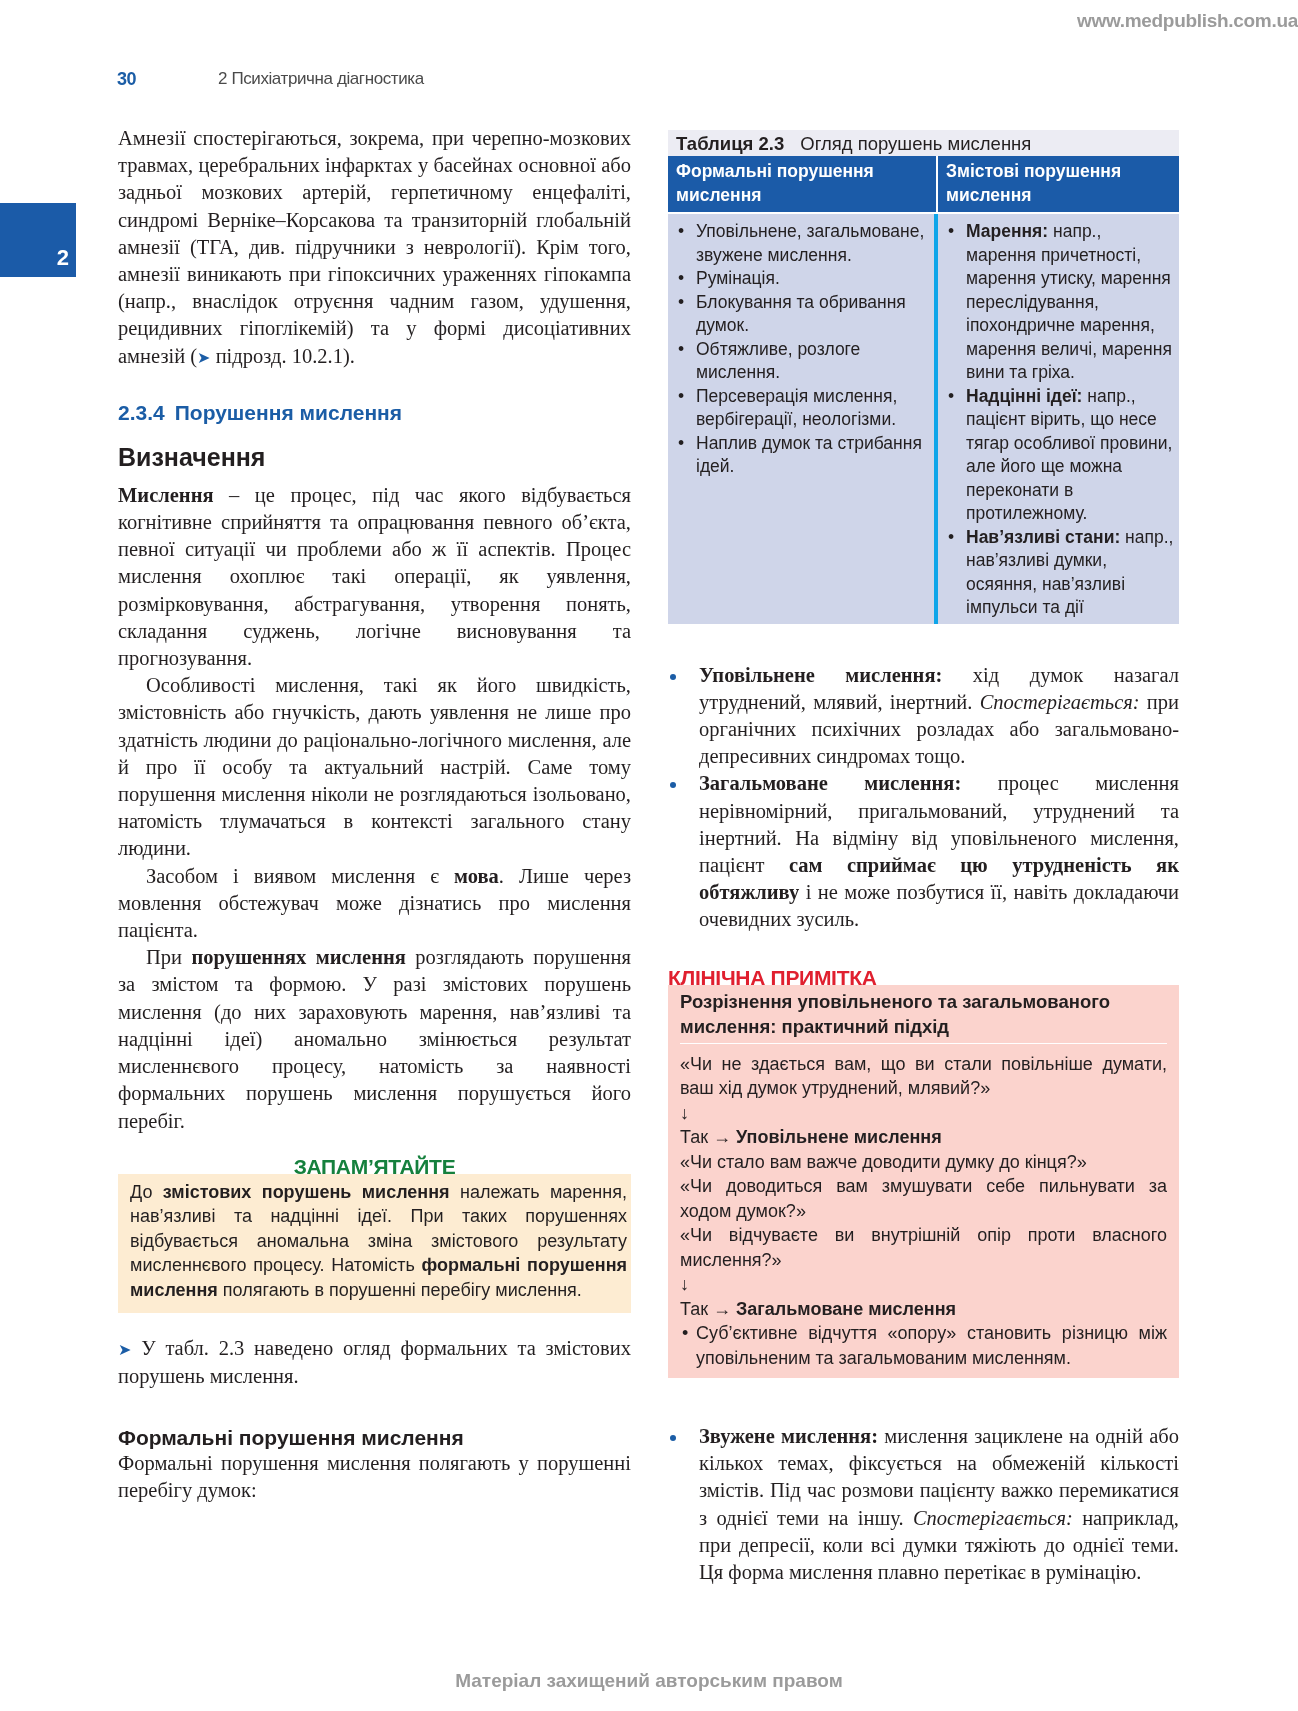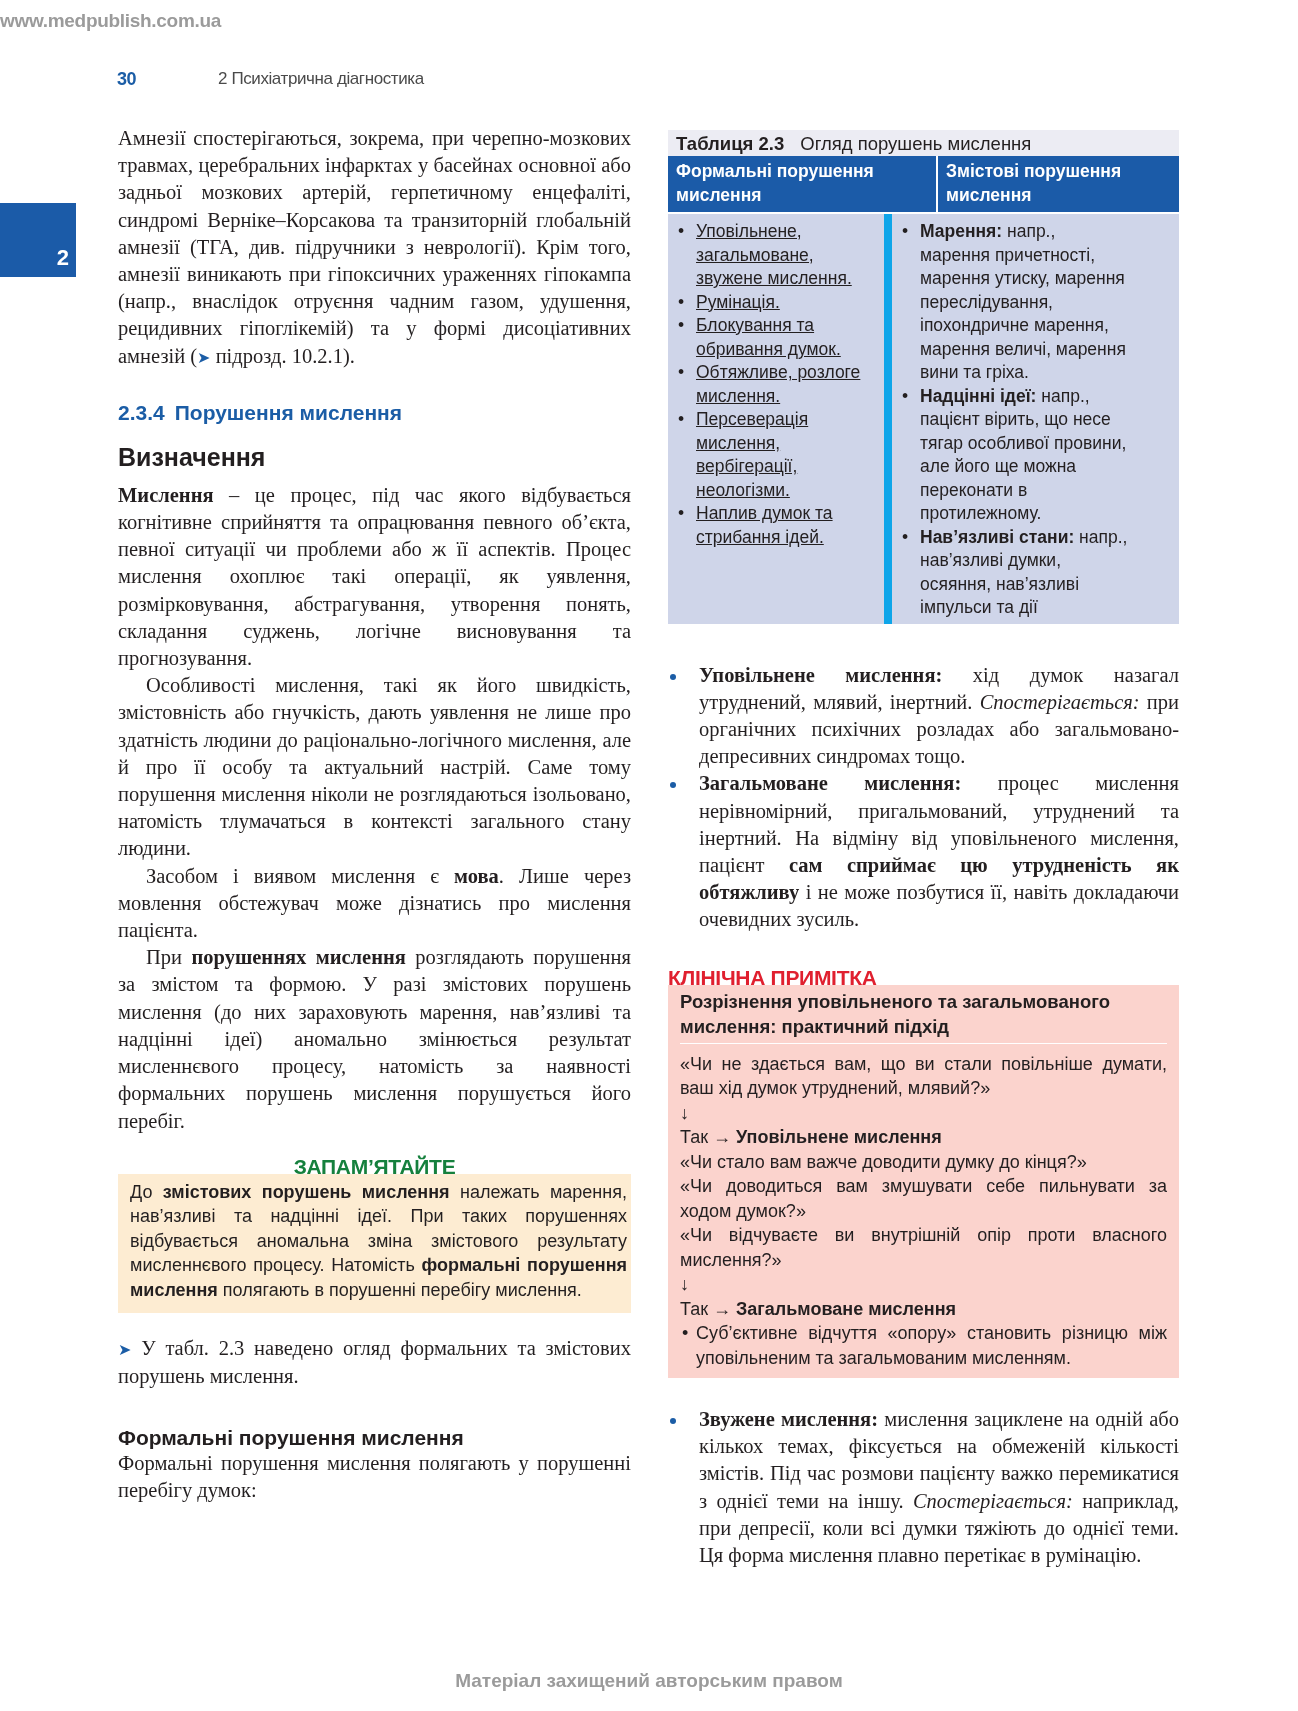--- a/index.html
+++ b/index.html
@@ -2,21 +2,21 @@
 <html><head>
   <meta charset="utf-8">
   <style>
     html, body { margin: 0; padding: 0; background: #ffffff; }
     body {
       width: 1298px; height: 1711px; position: relative; overflow: hidden;
       color: #231f20;
     }
 
     .watermark-top {
-      position: absolute; top: 10px; left: 0; width: 100%; text-align: left;
+      position: absolute; top: 10px; left: 0; width: 100%; text-align: right;
       font-family: "Liberation Sans", sans-serif; font-size: 19px; font-weight: bold;
       color: #9b9b9b; letter-spacing: -0.3px;
     }
     .watermark-bottom {
       position: absolute; top: 1670px; left: 0; width: 100%; text-align: center;
       font-family: "Liberation Sans", sans-serif; font-size: 19px; font-weight: bold;
       color: #9b9b9b;
     }
     .page-num {
       position: absolute; top: 69px; left: 117px;
@@ -81,21 +81,21 @@
       line-height: 23.5px;
     }
     .tbl-head div { padding: 4px 8px 5px 8px; box-sizing: border-box; }
     .tbl-head .c1 { width: 270px; border-right: 2px solid #ffffff; }
     .tbl-head .c2 { width: 241px; }
     .tbl-body {
       display: flex; background: #cfd5e9; font-family: "Liberation Sans", sans-serif;
       font-size: 17.5px; line-height: 23.5px; color: #231f20;
       border-top: 2px solid #ffffff;
     }
-    .tbl-body .c1 { width: 224px; border-right: 8px solid #0ea5e9; padding: 6px 6px 6px 8px; box-sizing: border-box; text-decoration: underline; }
+    .tbl-body .c1 { width: 270px; border-right: 4px solid #0ea5e9; padding: 6px 6px 6px 8px; box-sizing: border-box; }
     .tbl-body .c2 { width: 241px; padding: 6px 4px 4px 8px; box-sizing: border-box; }
     .tbl-body ul { list-style: none; margin: 0; padding: 0; }
     .tbl-body li { position: relative; padding-left: 20px; }
     .tbl-body li::before {
       content: "•"; position: absolute; left: 2px; top: 0;
     }
 
     
     .bullets { list-style: none; margin: 0; padding: 0; }
     .bullets li {
@@ -224,20 +224,20 @@
       <p><span>Так → </span><b>Уповільнене мислення</b></p>
       <p>«Чи стало вам важче доводити думку до кінця?»</p>
       <p>«Чи доводиться вам змушувати себе пильнувати за ходом думок?»</p>
       <p>«Чи відчуваєте ви внутрішній опір проти власного мислення?»</p>
       <p>↓</p>
       <p><span>Так → </span><b>Загальмоване мислення</b></p>
       <p class="sub-bullet">Суб’єктивне відчуття «опору» становить різницю між уповільненим та загальмованим мисленням.</p>
     </div>
   </div>
 
-  <ul class="bullets" style="margin-top:28px;">
+  <ul class="bullets" style="margin-top:45px;">
     <li>
       <b>Звужене мислення:</b><span> мислення зациклене на одній або кількох темах, фіксується на обмеженій кількості змістів. Під час розмови пацієнту важко перемикатися з однієї теми на іншу. </span><i>Спостерігається:</i><span> наприклад, при депресії, коли всі думки тяжіють до однієї теми. Ця форма мислення плавно перетікає в румінацію.</span>
     </li>
   </ul>
 </div>
 
 <div class="watermark-bottom">Матеріал захищений авторським правом</div>
 
 </body></html>

